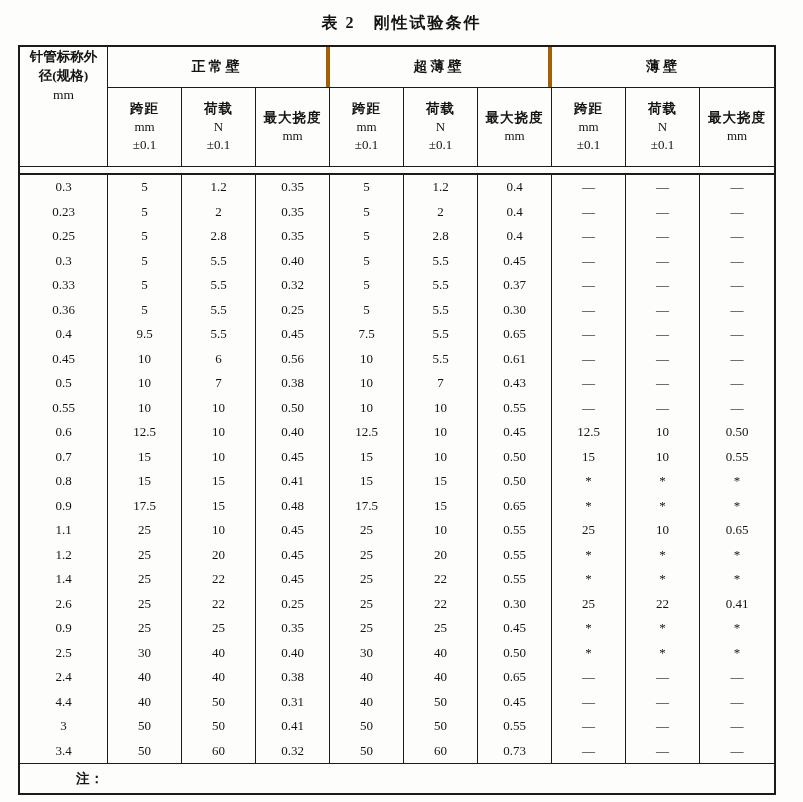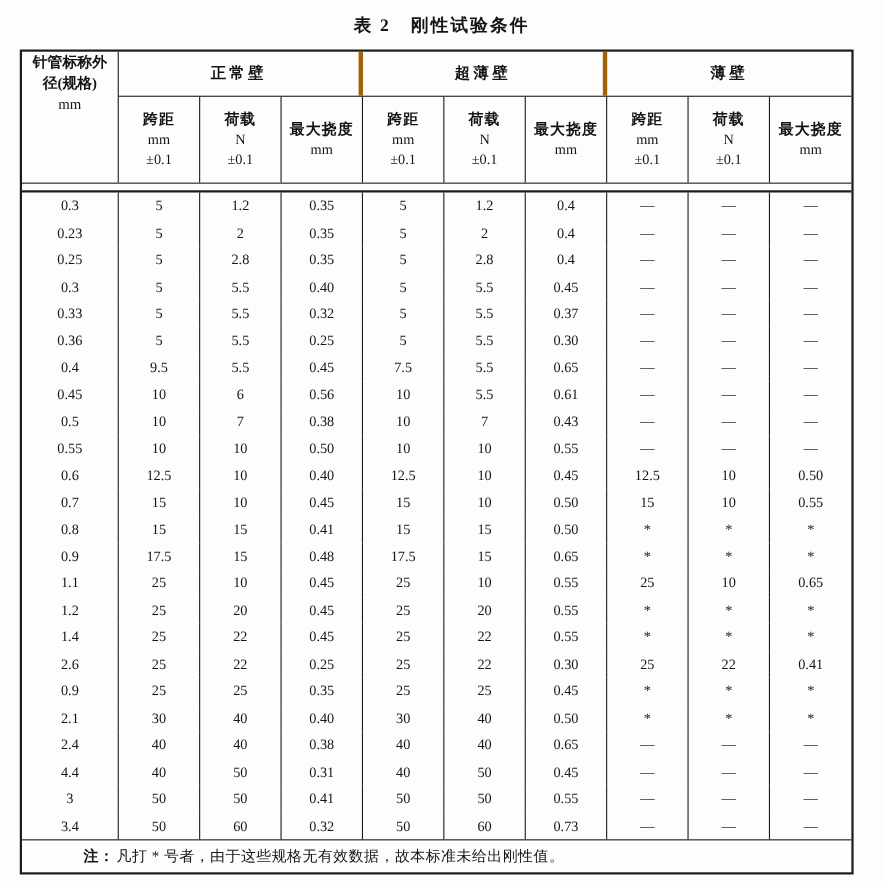--- a/index.html
+++ b/index.html
@@ -372,21 +372,21 @@
           <div class="cell">25</div>
           <div class="cell">0.35</div>
           <div class="cell">25</div>
           <div class="cell">25</div>
           <div class="cell">0.45</div>
           <div class="cell">*</div>
           <div class="cell">*</div>
           <div class="cell last">*</div>
         </div>
         <div class="drow">
-          <div class="cell">2.1</div>
+          <div class="cell">2.5</div>
           <div class="cell">30</div>
           <div class="cell">40</div>
           <div class="cell">0.40</div>
           <div class="cell">30</div>
           <div class="cell">40</div>
           <div class="cell">0.50</div>
           <div class="cell">*</div>
           <div class="cell">*</div>
           <div class="cell last">*</div>
         </div>
@@ -435,17 +435,16 @@
           <div class="cell">60</div>
           <div class="cell">0.73</div>
           <div class="cell">—</div>
           <div class="cell">—</div>
           <div class="cell last">—</div>
         </div>
       </div>
 
     <div class="note-row">
       <span class="note-label">注：</span>
-      <span>凡打 * 号者，由于这些规格无有效数据，故本标准未给出刚性值。</span>
     </div>
 
   </div>
 </div>
 
 </body></html>

